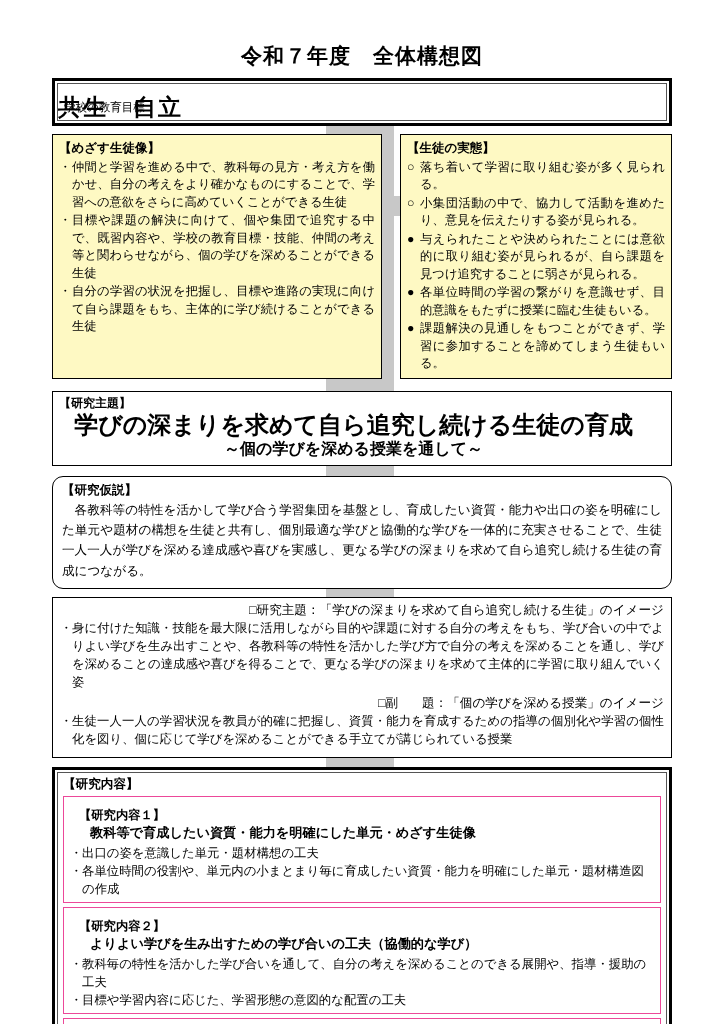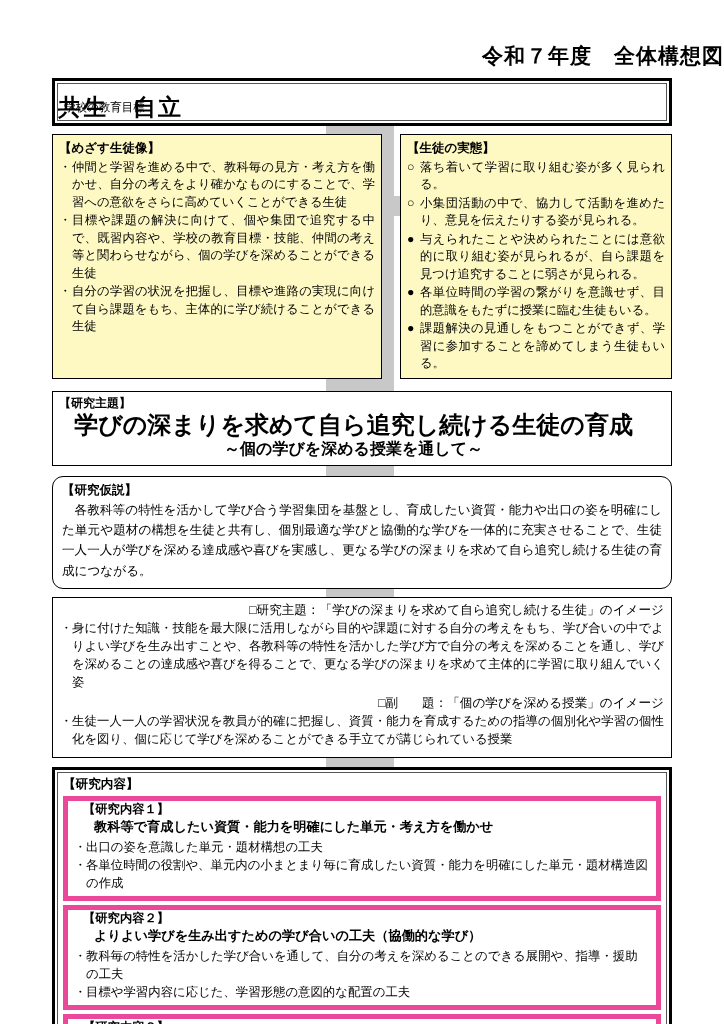--- a/index.html
+++ b/index.html
@@ -39,21 +39,21 @@
     left: 306px;
     top: 196px;
     width: 108px;
     height: 20px;
   }
 
   
   .doc-title {
     position: relative;
     z-index: 3;
-    text-align: right;
+    text-align: center;
     font-family: "Liberation Sans", "DejaVu Sans", sans-serif;
     font-weight: bold;
     font-size: 21px;
     letter-spacing: 1px;
     padding-top: 42px;
     padding-bottom: 8px;
   }
 
   
   .box {
@@ -240,23 +240,23 @@
     box-sizing: border-box;
     padding: 3px 5px 4px 5px;
   }
   .contents-title {
     font-family: "Liberation Sans", "DejaVu Sans", sans-serif;
     font-weight: bold;
     font-size: 12.6px;
     margin-bottom: 3px;
   }
   .content-card {
-    border: 5px solid #ec4899;
-    box-sizing: border-box;
-    padding: 0 6px 4px 6px;
+    border: 1px solid #ec4899;
+    box-sizing: border-box;
+    padding: 10px 6px 4px 6px;
     margin-bottom: 4px;
   }
   .content-card:last-child { margin-bottom: 0; }
   .cc-num {
     font-family: "Liberation Sans", "DejaVu Sans", sans-serif;
     font-weight: bold;
     font-size: 12.3px;
     padding-left: 9px;
   }
   .cc-head {
@@ -380,21 +380,21 @@
     </ul>
 
   </div>
 
   <div id="contents-wrap">
     <div class="inner">
       <div class="contents-title">【研究内容】</div>
 
       <div class="content-card">
         <div class="cc-num">【研究内容１】</div>
-        <div class="cc-head">教科等で育成したい資質・能力を明確にした単元・考え方を働かせ</div>
+        <div class="cc-head">教科等で育成したい資質・能力を明確にした単元・めざす生徒像</div>
         <ul class="cc-list">
           <li>
             <span class="bullet">・</span>
             <span class="btext">出口の姿を意識した単元・題材構想の工夫</span>
           </li>
           <li>
             <span class="bullet">・</span>
             <span class="btext">各単位時間の役割や、単元内の小まとまり毎に育成したい資質・能力を明確にした単元・題材構造図の作成</span>
           </li>
         </ul>

